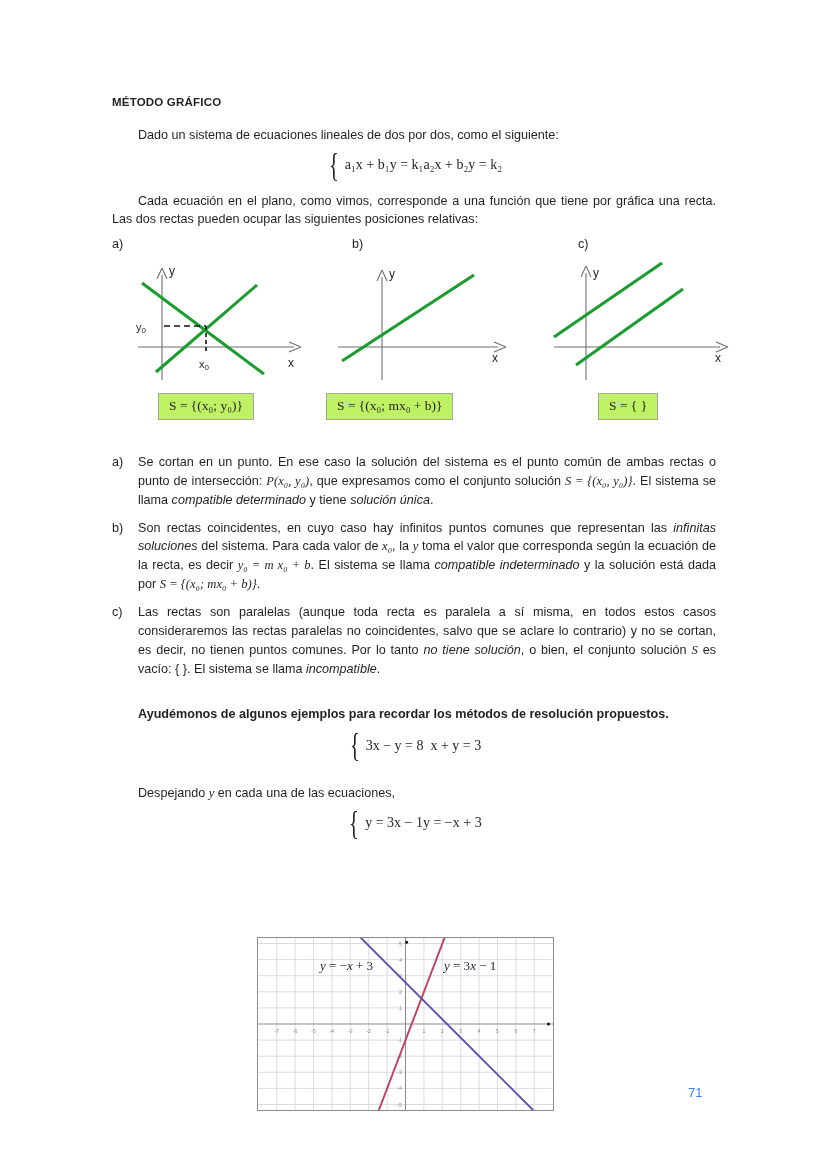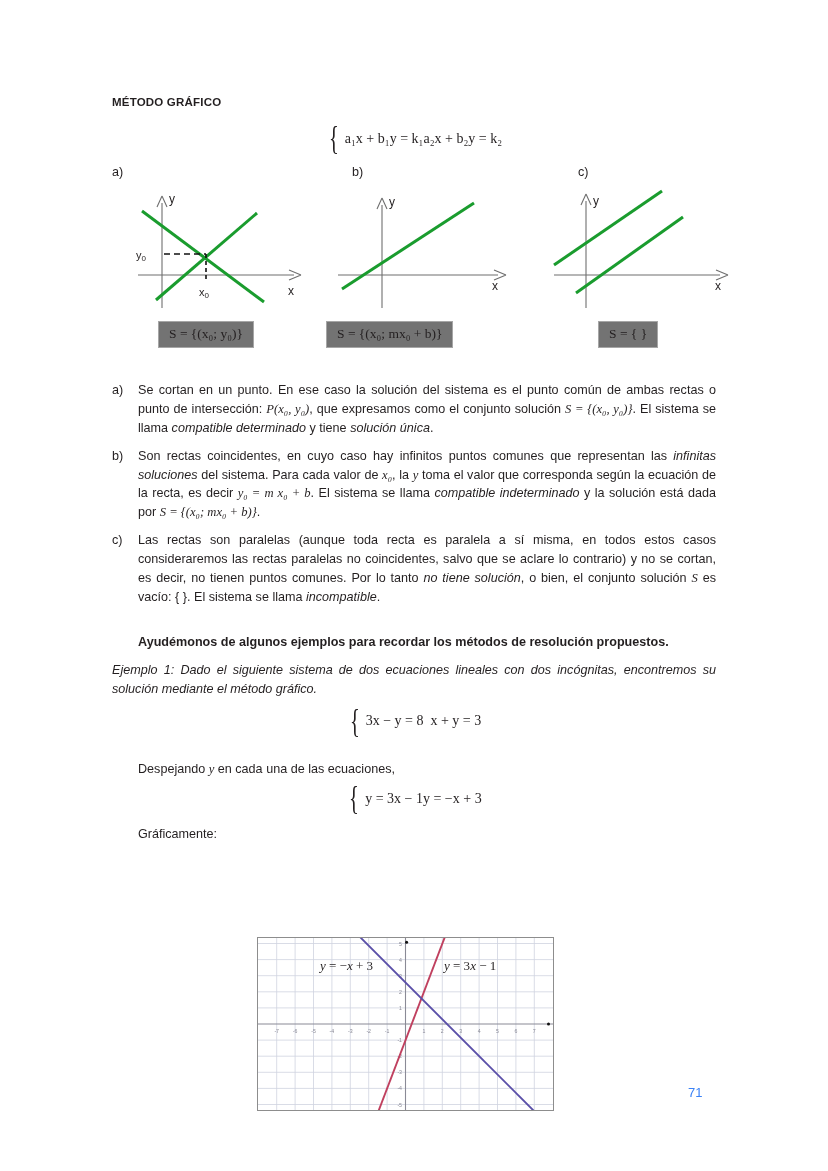--- a/index.html
+++ b/index.html
@@ -111,21 +111,21 @@
   .fig {
     position: absolute;
     top: 0;
     width: 190px;
     height: 176px;
   }
   .fig svg { display: block; }
   .setbox {
     position: absolute;
     border: 1px solid #a6a6a6;
-    background: #737373;
+    background: #bef264;
     font-family: "Liberation Serif", serif;
     font-size: 13.5px;
     text-align: center;
     padding: 4px 10px 5px 10px;
     white-space: nowrap;
     color: #231f20;
   }
 
   
   .graph-wrap {
@@ -155,31 +155,33 @@
 </head>
 <body>
 
 <div class="page">
   <div class="content">
 
     <div class="section-heading">
       <span>MÉTODO GRÁFICO</span>
     </div>
 
+    <p class="body indent">Dado un sistema de ecuaciones lineales de dos por dos, como el siguiente:</p>
 
     <div class="math-block">
       <span class="sys">
         <span class="brace">{</span>
         <span class="sys-rows">
           <span>a₁x + b₁y = k₁</span>
           <span>a₂x + b₂y = k₂</span>
         </span>
       </span>
     </div>
 
+    <p class="body indent">Cada ecuación en el plano, como vimos, corresponde a una función que tiene por gráfica una recta. Las dos rectas pueden ocupar las siguientes posiciones relativas:</p>
 
     <div class="fig-labels">
       <span style="left:0px;">a)</span>
       <span style="left:240px;">b)</span>
       <span style="left:466px;">c)</span>
     </div>
 
     <div class="figures">
 
       <div class="fig" style="left:16px;">
@@ -247,21 +249,20 @@
       </li>
 
       <li>
         <span class="marker">c)</span>
         <span>Las rectas son paralelas (aunque toda recta es paralela a sí misma, en todos estos casos consideraremos las rectas paralelas no coincidentes, salvo que se aclare lo contrario) y no se cortan, es decir, no tienen puntos comunes. Por lo tanto </span><span class="i">no tiene solución</span><span>, o bien, el conjunto solución </span><span class="mi" style="font-family:'Liberation Serif',serif;">S</span><span> es vacío: { }. El sistema se llama </span><span class="i">incompatible</span><span>.</span>
       </li>
     </ol>
 
     <p class="body indent" style="margin-top:26px;font-weight:bold;">Ayudémonos de algunos ejemplos para recordar los métodos de resolución propuestos.</p>
 
-    <p class="body i" style="margin-top:10px;">Ejemplo 1: Dado el siguiente sistema de dos ecuaciones lineales con dos incógnitas, encontremos su solución mediante el método gráfico.</p>
 
     <div class="math-block" style="margin-top:10px;">
       <span class="sys">
         <span class="brace">{</span>
         <span class="sys-rows">
           <span>3x − y = 8</span>
           <span style="padding-left:7px;text-align:right;">x + y = 3</span>
         </span>
       </span>
     </div>
@@ -273,21 +274,20 @@
     <div class="math-block" style="margin-top:8px;">
       <span class="sys">
         <span class="brace">{</span>
         <span class="sys-rows">
           <span>y = 3x − 1</span>
           <span>y = −x + 3</span>
         </span>
       </span>
     </div>
 
-    <p class="body indent" style="margin-top:12px;">Gráficamente:</p>
   </div>
 
   <div class="graph-wrap">
     <svg width="295" height="172" viewBox="0 0 295 172">
       <defs>
         <clipPath id="plotclip">
             <rect x="0" y="0" width="295" height="172"></rect>
           </clipPath>
       </defs>
       <rect x="0" y="0" width="295" height="172" fill="#ffffff"></rect>

